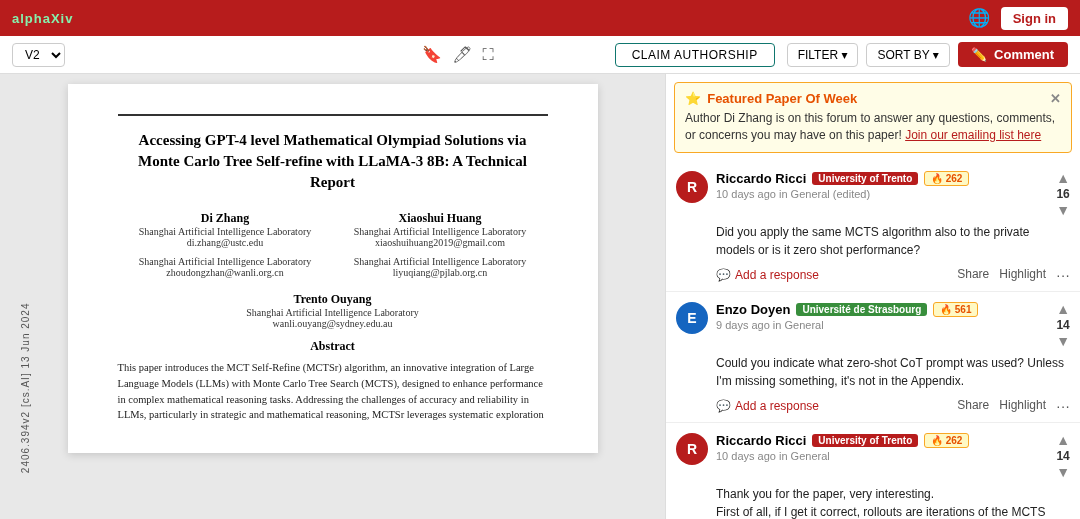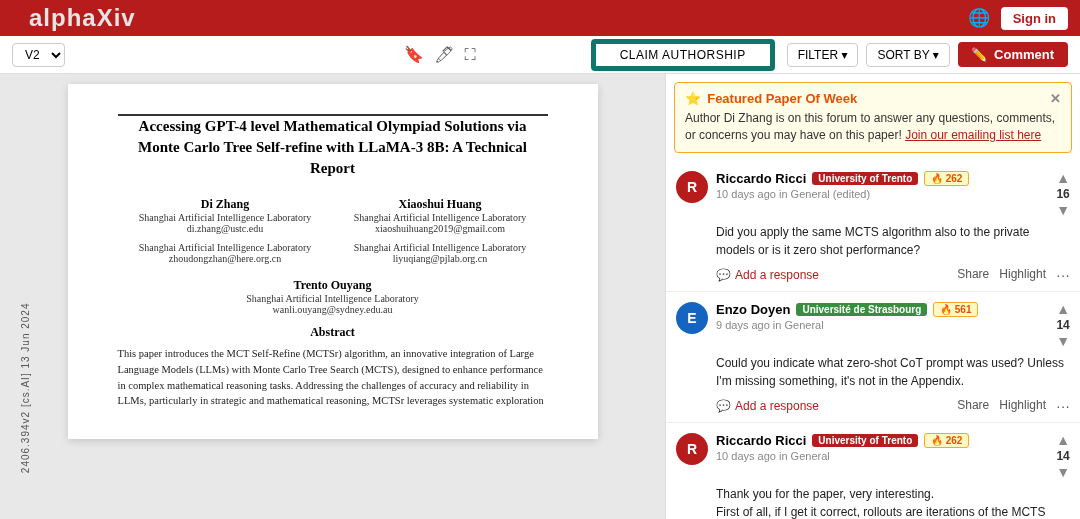--- a/index.html
+++ b/index.html
@@ -8,25 +8,24 @@
     
     .top-nav {
       background: #b71c1c;
       height: 36px;
       display: flex;
       align-items: center;
       padding: 0 12px;
       justify-content: space-between;
     }
     .top-nav-logo {
-      color: #e5e5e5;
-      font-size: 24px;
+      color: #86efac;
+      font-size: 13px;
       font-weight: bold;
       letter-spacing: 1px;
-      margin-left: 17px;
     }
     .top-nav-right {
       display: flex;
       align-items: center;
       gap: 10px;
     }
     .globe-icon {
       color: white;
       font-size: 18px;
       cursor: pointer;
@@ -72,23 +71,23 @@
       gap: 10px;
       flex: 1;
       justify-content: center;
     }
     .toolbar-icon {
       color: #555;
       font-size: 16px;
       cursor: pointer;
     }
     .claim-btn {
-      border: 5px solid #0f766e;
-      background: white;
-      padding: 4px 24px;
+      border: 1px solid #0f766e;
+      background: white;
+      padding: 4px 16px;
       font-size: 12px;
       border-radius: 4px;
       cursor: pointer;
       letter-spacing: 0.5px;
       font-weight: 500;
     }
     .toolbar-right {
       display: flex;
       align-items: center;
       gap: 8px;
@@ -152,20 +151,21 @@
       font-family: 'Times New Roman', serif;
       overflow: hidden;
     }
     .pdf-title {
       text-align: center;
       font-size: 15px;
       font-weight: bold;
       line-height: 1.4;
       margin-bottom: 18px;
       border-top: 2px solid #333;
+      padding-top: 14px;
     }
     .pdf-authors {
       display: grid;
       grid-template-columns: 1fr 1fr;
       gap: 8px 0;
       text-align: center;
       margin-bottom: 14px;
       font-size: 11px;
     }
     .pdf-author-block {
@@ -416,21 +416,21 @@
           <div class="pdf-author-affil">Shanghai Artificial Intelligence Laboratory</div>
           <div class="pdf-author-email">di.zhang@ustc.edu</div>
         </div>
         <div class="pdf-author-block">
           <div class="pdf-author-name">Xiaoshui Huang</div>
           <div class="pdf-author-affil">Shanghai Artificial Intelligence Laboratory</div>
           <div class="pdf-author-email">xiaoshuihuang2019@gmail.com</div>
         </div>
         <div class="pdf-author-block">
           <div class="pdf-author-affil">Shanghai Artificial Intelligence Laboratory</div>
-          <div class="pdf-author-email">zhoudongzhan@here.org.cn</div>
+          <div class="pdf-author-email">zhoudongzhan@wanli.org.cn</div>
         </div>
         <div class="pdf-author-block">
           <div class="pdf-author-affil">Shanghai Artificial Intelligence Laboratory</div>
           <div class="pdf-author-email">liyuqiang@pjlab.org.cn</div>
         </div>
       </div>
 
       <div class="pdf-author-single">
         <div class="pdf-author-name">Trento Ouyang</div>
         <div class="pdf-author-affil">Shanghai Artificial Intelligence Laboratory</div>

